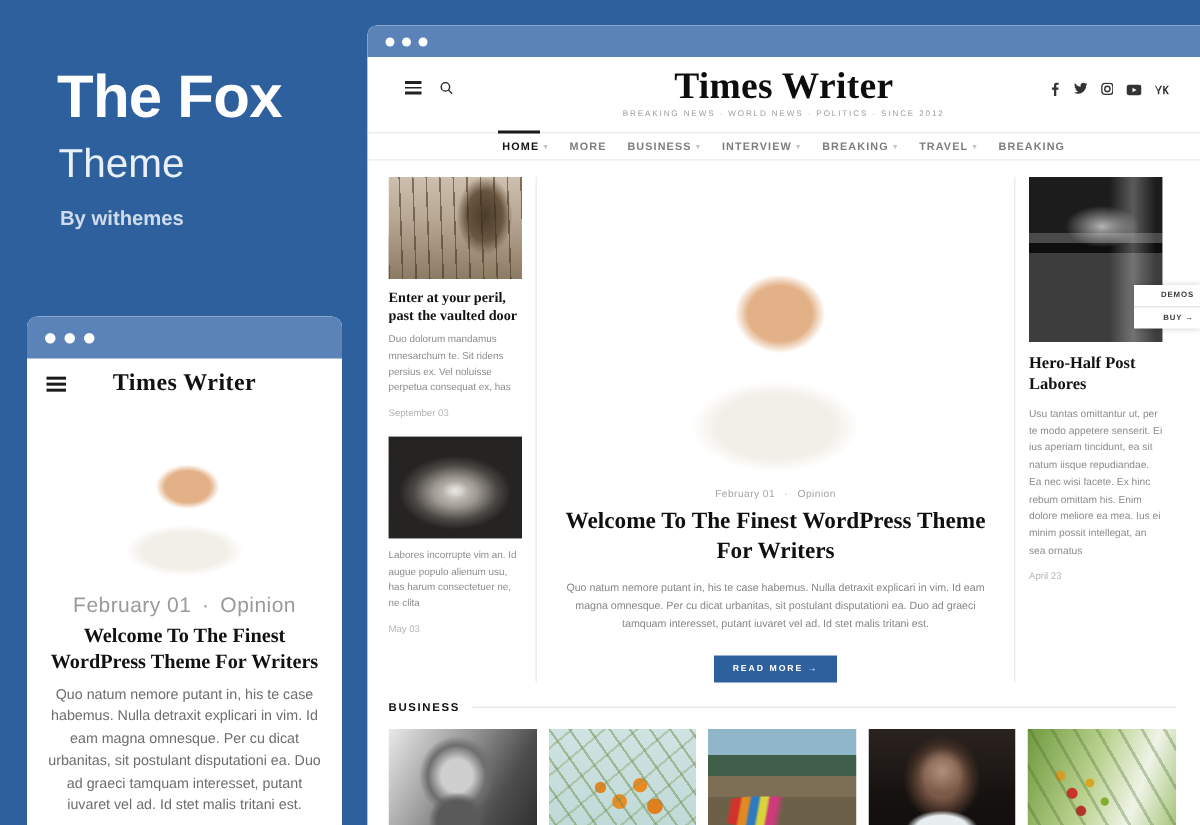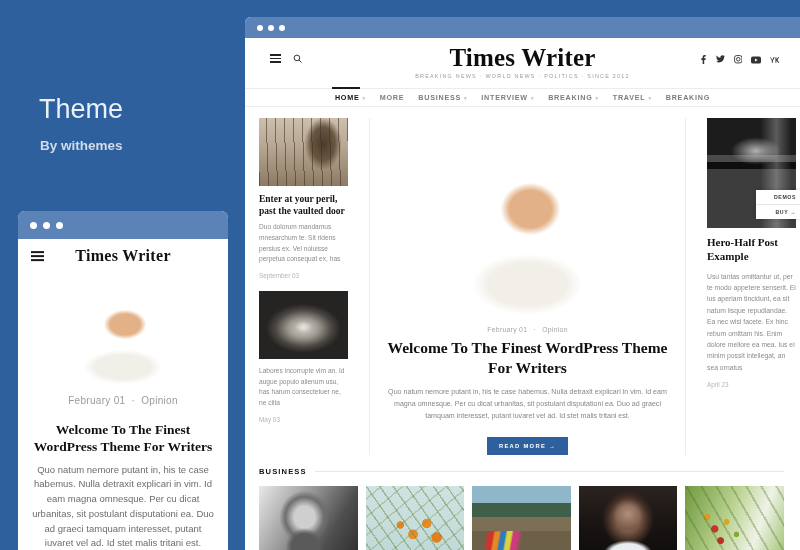--- a/index.html
+++ b/index.html
@@ -48,21 +48,21 @@
   #mobile-burger i { display:block; height:1.6px; background:#1a1a1a; }
   #mobile-logo {
     width:100%; text-align:center; font-family:"Liberation Serif", serif;
     font-weight:bold; font-size:16px; color:#111; letter-spacing:0.3px;
   }
   #mobile-hero {
     width:100%; height:112px; overflow:hidden; position:relative;
   }
   #mobile-body { padding:10px 14px 0; text-align:center; }
   .m-meta {
-    font-size:10px; color:#9a9a9a; letter-spacing:0.3px; margin-bottom:16px;
+    font-size:14px; color:#9a9a9a; letter-spacing:0.3px; margin-bottom:5px;
   }
   .m-meta .dot { margin:0 3px; }
   #mobile-h2 {
     font-family:"Liberation Serif", serif; font-weight:bold;
     font-size:13.5px; line-height:1.25; color:#111; margin-bottom:7px;
   }
   #mobile-p {
     font-size:9.5px; line-height:1.55; color:#6d6d6d; margin-bottom:10px;
   }
   .readmore {
@@ -116,21 +116,21 @@
   }
   .navitem.active { color:#111; }
   .navitem.active::before {
     content:""; position:absolute; top:-1px; left:-3px; right:6px;
     height:1.5px; background:#1a1a1a;
   }
   .caret { font-size:5px; color:#c3c3c3; }
 
   
   #d-main {
-    display:flex; padding:11px 4px 0 14px; gap:12px;
+    display:flex; padding:11px 25px 0 14px; gap:0;
   }
   #col-left { width:98px; flex:none; padding-right:9px; }
   #col-mid { flex:1; padding:0 10px; border-left:1px solid #ededed; border-right:1px solid #ededed; }
   #col-right { width:98px; flex:none; padding-left:9px; }
 
   .sm-thumb { width:100%; height:68px; overflow:hidden; margin-bottom:7px; }
   .sm-title {
     font-family:"Liberation Serif", serif; font-weight:bold;
     font-size:9.5px; line-height:1.28; color:#131313; margin-bottom:5px;
   }
@@ -255,20 +255,21 @@
     radial-gradient(circle at 52% 62%, #7fae2e 0 3.4%, rgba(0,0,0,0) 4.4%),
     radial-gradient(circle at 22% 40%, #d79a22 0 3.2%, rgba(0,0,0,0) 4.2%),
     linear-gradient(110deg,#6f9a3e 0%,#b9d18e 42%,#eef3e6 70%,#9dbe6c 100%);}
   .ph-berries::after{background:
     repeating-linear-gradient(60deg, rgba(70,105,40,.3) 0 2px, rgba(0,0,0,0) 2px 13px);}
 </style>
 </head>
 <body>
 
 <div id="promo">
+  <div id="promo-title">The Fox</div>
   <div id="promo-sub">Theme</div>
   <div id="promo-by">By withemes</div>
 </div>
 
 <div id="mobile">
   <div id="mobile-chrome">
     <span class="cdot"></span>
     <span class="cdot"></span>
     <span class="cdot"></span>
   </div>
@@ -410,21 +411,21 @@
         <div id="hero-ex">Quo natum nemore putant in, his te case habemus. Nulla detraxit explicari in vim. Id eam magna omnesque. Per cu dicat urbanitas, sit postulant disputationi ea. Duo ad graeci tamquam interesset, putant iuvaret vel ad. Id stet malis tritani est.</div>
         <div id="hero-btnwrap">
           <span id="hero-btn">READ MORE →</span>
         </div>
       </div>
 
       <div id="col-right">
         <div id="r-thumb">
             <div class="ph ph-lake"></div>
           </div>
-        <div id="r-title">Hero-Half Post Example</div>
+        <div id="r-title">Hero-Half Post Labores</div>
         <div id="r-ex">Usu tantas omittantur ut, per te modo appetere senserit. Ei ius aperiam tincidunt, ea sit natum iisque repudiandae. Ea nec wisi facete. Ex hinc rebum omittam his. Enim dolore meliore ea mea. Ius ei minim possit intellegat, an sea ornatus</div>
         <div id="r-date">April 23</div>
       </div>
 
     </div>
 
     <div id="d-biz">
       <div id="biz-head">
         <span id="biz-title">BUSINESS</span>
         <span id="biz-line"></span>

